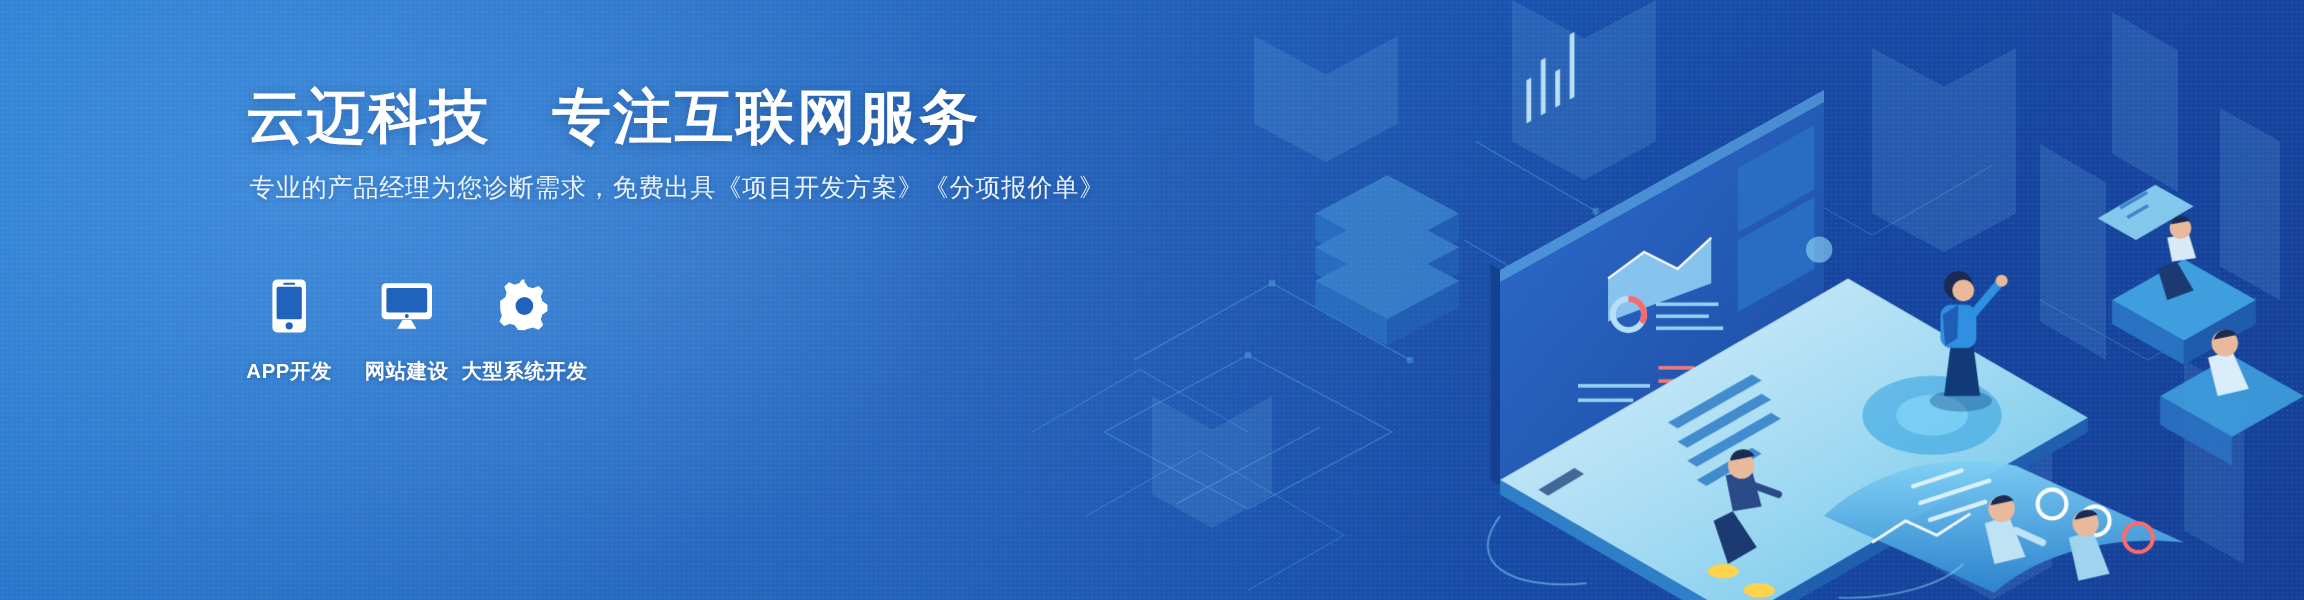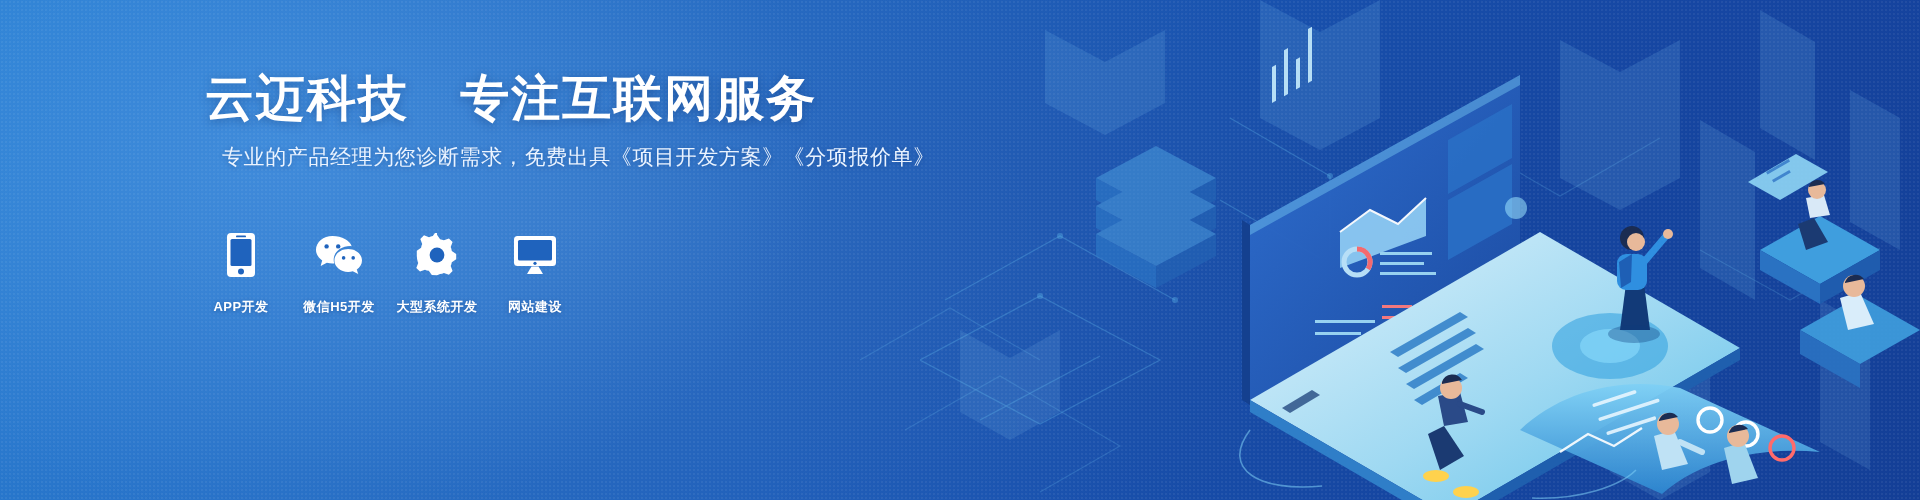--- a/index.html
+++ b/index.html
@@ -30,36 +30,36 @@
   
   .content{position:absolute;left:205px;top:0;width:760px;height:500px;text-align:center;}
   .headline{
     position:absolute;top:72px;left:0;
     font-size:49px;line-height:1.1;font-weight:700;color:#ffffff;
     letter-spacing:2px;white-space:nowrap;
     text-shadow:0 2px 10px rgba(8,40,100,0.35);
   }
   .headline .gap{display:inline-block;width:20px;}
   .sub{
-    position:absolute;left:17px;
+    position:absolute;left:3px;
     font-size:21px;line-height:1.0;color:#eaf3ff;font-weight:400;
     letter-spacing:0.6px;white-space:nowrap;
     text-shadow:0 1px 5px rgba(8,40,100,0.30);
   }
   .sub.l1{top:146px;}
   .sub.l2{top:182px;}
 
   
   .services{position:absolute;left:0;top:232px;display:flex;align-items:flex-start;}
   .svc{width:72px;display:flex;flex-direction:column;align-items:center;margin-right:26px;}
   .svc:last-child{margin-right:0;}
   .svc .glyph{height:46px;display:flex;align-items:center;justify-content:center;}
   .svc .glyph svg{display:block;}
   .svc .cap{
-    margin-top:20px;font-size:13px;color:#ffffff;font-weight:700;
+    margin-top:20px;font-size:17px;color:#ffffff;font-weight:700;
     white-space:nowrap;letter-spacing:0.5px;
     text-shadow:0 1px 4px rgba(8,40,100,0.35);
   }
 
   
   .illus{position:absolute;right:0;top:0;width:1000px;height:500px;}
   .illus svg{display:block;position:absolute;right:0;top:0;}
 </style>
 </head>
 <body>
@@ -116,54 +116,41 @@
             <rect x="2" y="1" width="28" height="44" rx="4" fill="#ffffff"></rect>
             <rect x="5.5" y="7" width="21" height="27" rx="1.5" fill="#1f63bd"></rect>
             <rect x="11" y="3.6" width="10" height="1.7" rx="0.85" fill="#1f63bd"></rect>
             <circle cx="16" cy="39.5" r="3" fill="#1f63bd"></circle>
           </svg>
         </span>
         <span class="cap">APP开发</span>
       </div>
 
 
-      <div class="svc">
-        <span class="glyph">
-          <svg width="50" height="44" viewBox="0 0 50 44">
-            <path d="M18.5 3C9.4 3 2 9.2 2 16.8c0 4.3 2.4 8.1 6.2 10.6L6.6 33l6.3-3.3c1.8.5 3.7.8 5.6.8.6 0 1.2 0 1.8-.1-.4-1.2-.6-2.4-.6-3.7 0-7.5 7.3-13.6 16.3-13.6.6 0 1.1 0 1.7.1C35.9 7.4 27.9 3 18.5 3z" fill="#ffffff"></path>
-            <circle cx="12.6" cy="13.4" r="2.2" fill="#1f63bd"></circle>
-            <circle cx="24.2" cy="13.4" r="2.2" fill="#1f63bd"></circle>
-            <path d="M48 27.5c0-6.3-6.2-11.4-13.8-11.4S20.4 21.2 20.4 27.5c0 6.3 6.2 11.4 13.8 11.4 1.6 0 3.2-.2 4.6-.6l5.4 2.8-1.4-4.7c3.2-2.1 5.2-5.2 5.2-8.9z" fill="#ffffff"></path>
-            <circle cx="29.6" cy="24.9" r="1.8" fill="#1f63bd"></circle>
-            <circle cx="39.2" cy="24.9" r="1.8" fill="#1f63bd"></circle>
-          </svg>
-        </span>
-        <span class="cap">微信H5开发</span>
-      </div>
-
-      <div class="svc">
-        <span class="glyph">
-          <svg width="44" height="44" viewBox="0 0 44 44">
-            <path fill="#ffffff" d="M22 1.8l3.1 4.4c1.3.2 2.6.6 3.8 1.1l5-1.9 3.7 3.7-1.9 5c.5 1.2.9 2.5 1.1 3.8l4.4 3.1v5.2l-4.4 3.1c-.2 1.3-.6 2.6-1.1 3.8l1.9 5-3.7 3.7-5-1.9c-1.2.5-2.5.9-3.8 1.1L22 42.2l-5.2-.1-3-4.3c-1.3-.2-2.6-.6-3.8-1.1l-5 1.9-3.7-3.7 1.9-5c-.5-1.2-.9-2.5-1.1-3.8L1.8 23v-5.2l4.3-3c.2-1.3.6-2.6 1.1-3.8l-1.9-5 3.7-3.7 5 1.9c1.2-.5 2.5-.9 3.8-1.1l3-4.3H22z"></path>
-            <circle cx="22" cy="22" r="7.4" fill="#1f63bd"></circle>
-          </svg>
-        </span>
-        <span class="cap">大型系统开发</span>
-      </div>
 
       <div class="svc">
         <span class="glyph">
           <svg width="46" height="42" viewBox="0 0 46 42">
             <rect x="2" y="2" width="42" height="30" rx="3.5" fill="#ffffff"></rect>
             <rect x="6" y="6" width="34" height="20.5" rx="1.5" fill="#1f63bd"></rect>
             <circle cx="23" cy="29.3" r="1.6" fill="#1f63bd"></circle>
             <polygon points="15,40 31,40 26.5,32.5 19.5,32.5" fill="#ffffff"></polygon>
           </svg>
         </span>
         <span class="cap">网站建设</span>
+      </div>
+
+      <div class="svc">
+        <span class="glyph">
+          <svg width="44" height="44" viewBox="0 0 44 44">
+            <path fill="#ffffff" d="M22 1.8l3.1 4.4c1.3.2 2.6.6 3.8 1.1l5-1.9 3.7 3.7-1.9 5c.5 1.2.9 2.5 1.1 3.8l4.4 3.1v5.2l-4.4 3.1c-.2 1.3-.6 2.6-1.1 3.8l1.9 5-3.7 3.7-5-1.9c-1.2.5-2.5.9-3.8 1.1L22 42.2l-5.2-.1-3-4.3c-1.3-.2-2.6-.6-3.8-1.1l-5 1.9-3.7-3.7 1.9-5c-.5-1.2-.9-2.5-1.1-3.8L1.8 23v-5.2l4.3-3c.2-1.3.6-2.6 1.1-3.8l-1.9-5 3.7-3.7 5 1.9c1.2-.5 2.5-.9 3.8-1.1l3-4.3H22z"></path>
+            <circle cx="22" cy="22" r="7.4" fill="#1f63bd"></circle>
+          </svg>
+        </span>
+        <span class="cap">大型系统开发</span>
       </div>
 
     </div>
   </div>
 
   <div class="illus">
     <svg width="1000" height="500" viewBox="0 0 1000 500">
       <defs>
         <linearGradient id="gScreen" x1="0" y1="0" x2="1" y2="1">
           <stop offset="0%" stop-color="#2f6fd0"></stop>

